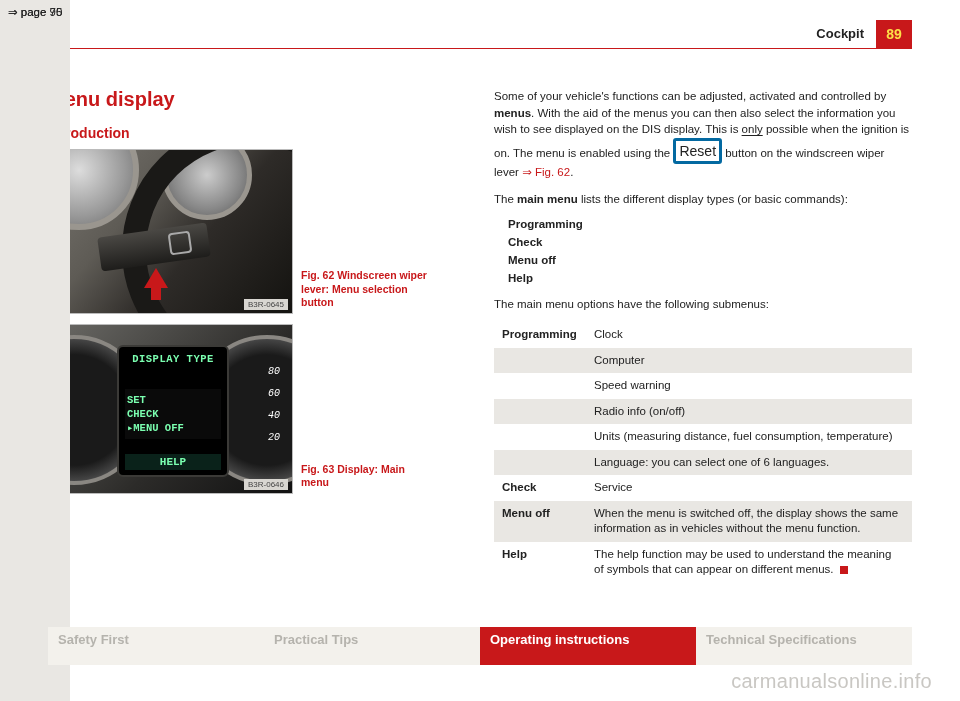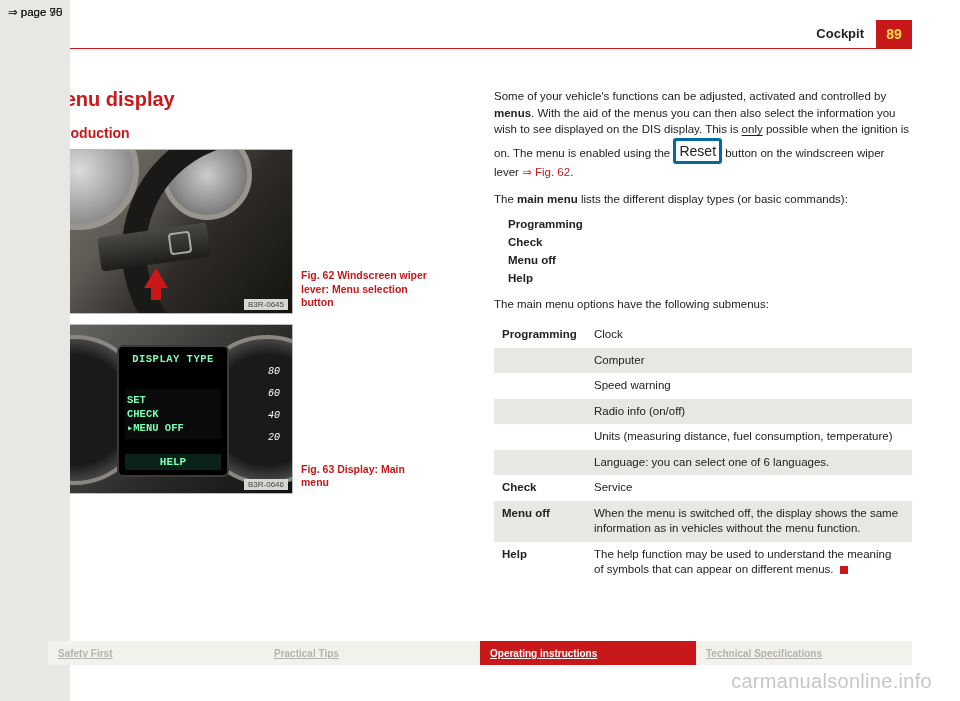--- a/index.html
+++ b/index.html
@@ -279,28 +279,27 @@
   
   .bottom-tabs {
     position: absolute;
     left: 48px;
     bottom: 36px;
     display: flex;
     width: 864px;
   }
   .bottom-tabs .tab {
     flex: 1;
-    height: 24px;
+    height: 38px;
     line-height: 26px;
-    font-size: 10px;
+    font-size: 13px;
     font-weight: 700;
     padding-left: 10px;
     color: #b5b3ad;
     background: #f3f1ec;
-    text-decoration: underline;
   }
   .bottom-tabs .tab.active {
     background: #c8181a;
     color: #fff;
   }
   .watermark {
     position: absolute;
     right: 28px;
     bottom: 8px;
     font-size: 20px;

